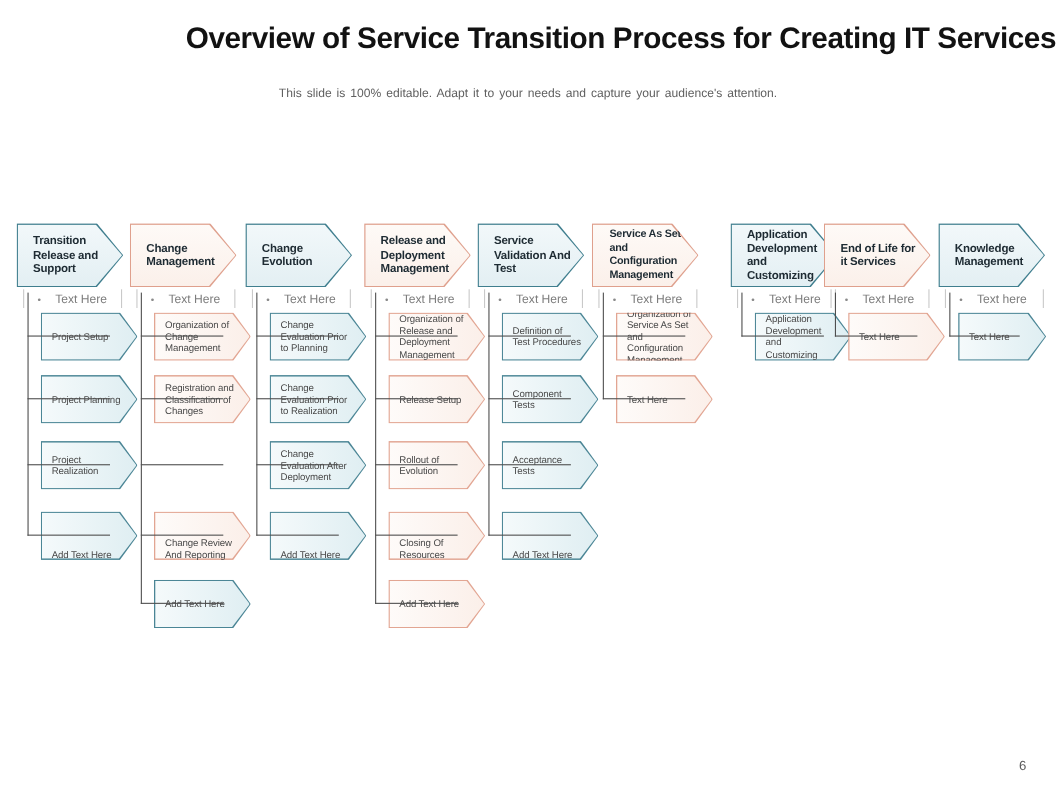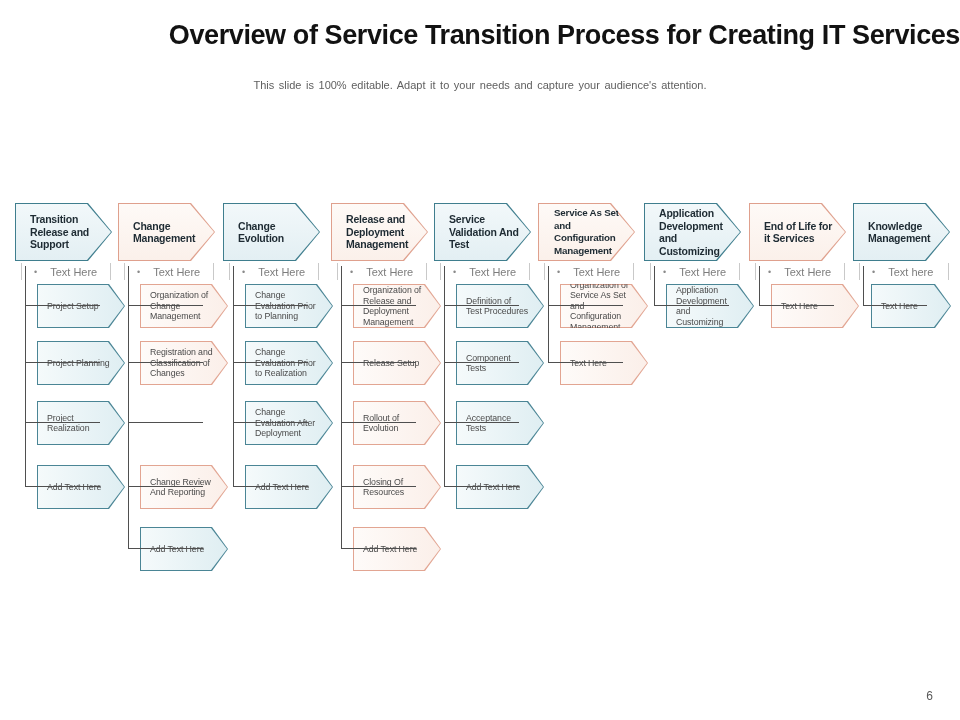--- a/index.html
+++ b/index.html
@@ -65,21 +65,21 @@
   }
   .item.blue{background:#4a8595;}
   .item.blue .fill{background:linear-gradient(90deg,#f5fafb,#dfeef2);}
   .item.peach{background:#e2a592;}
   .item.peach .fill{background:linear-gradient(90deg,#fefbf9,#fbefe9);}
   .item.narrow{left:18px;width:80px;}
   .ilabel{
     position:relative;z-index:2;font-size:8.8px;line-height:10.5px;color:#4a4a4a;
     padding:0 15px 0 10px;letter-spacing:-0.1px;
   }
-  .r1{top:284px;} .r2{top:341px;} .r3{top:401px;} .r4{top:465px;} .r5{top:527px;}
+  .r1{top:284px;} .r2{top:341px;} .r3{top:401px;} .r4{top:465px;align-items:flex-end;} .r5{top:527px;}
   .c1{top:305px;} .c2{top:362px;} .c3{top:422px;} .c4{top:486px;} .c5{top:548px;}
 </style>
 </head>
 <body>
 
 <div id="slide">
   <div class="title">Overview of Service Transition Process for Creating IT Services</div>
   <div class="subtitle">This slide is 100% editable. Adapt it to your needs and capture your audience's attention.</div>
 
   <div class="col" style="left:15px">
@@ -263,21 +263,21 @@
     <div class="item peach r1">
       <div class="fill"></div>
       <span class="ilabel">Organization of Service As Set and Configuration Management</span>
     </div>
     <div class="item peach r2">
       <div class="fill"></div>
       <span class="ilabel">Text Here</span>
     </div>
   </div>
 
-  <div class="col" style="left:644px">
+  <div class="col" style="left:664px">
     <div class="header blue">
       <div class="fill"></div>
       <span class="hlabel">Application Development and Customizing</span>
     </div>
     <div class="brow">
       <span class="bdot">•</span>
       <span>Text Here</span>
     </div>
     <div class="spine" style="height:40px"></div>
     <div class="conn c1"></div>

